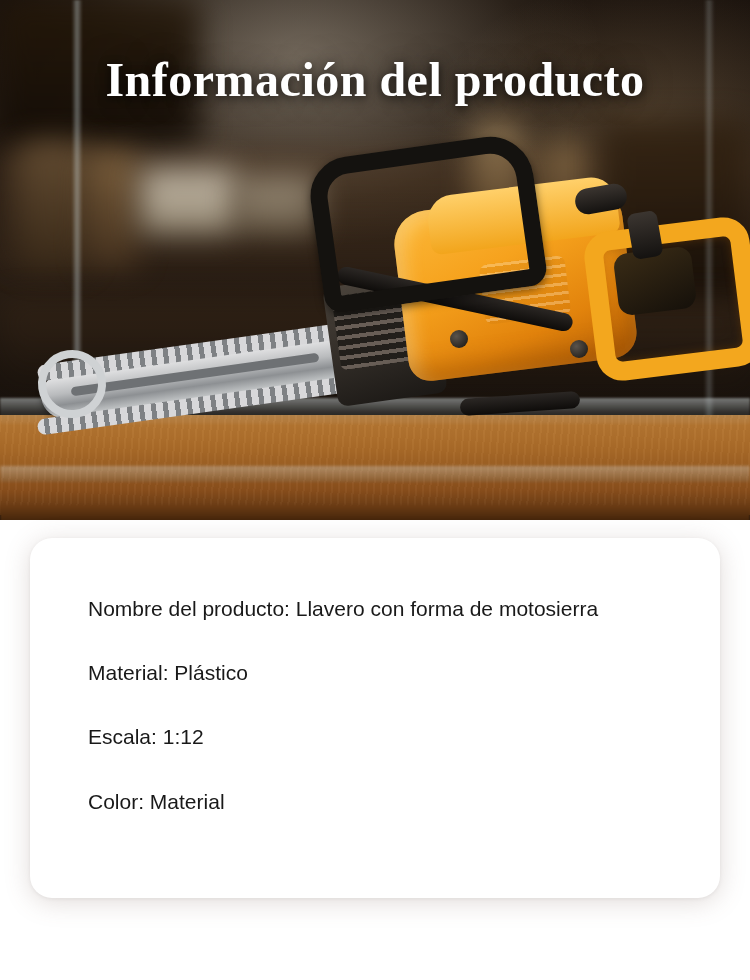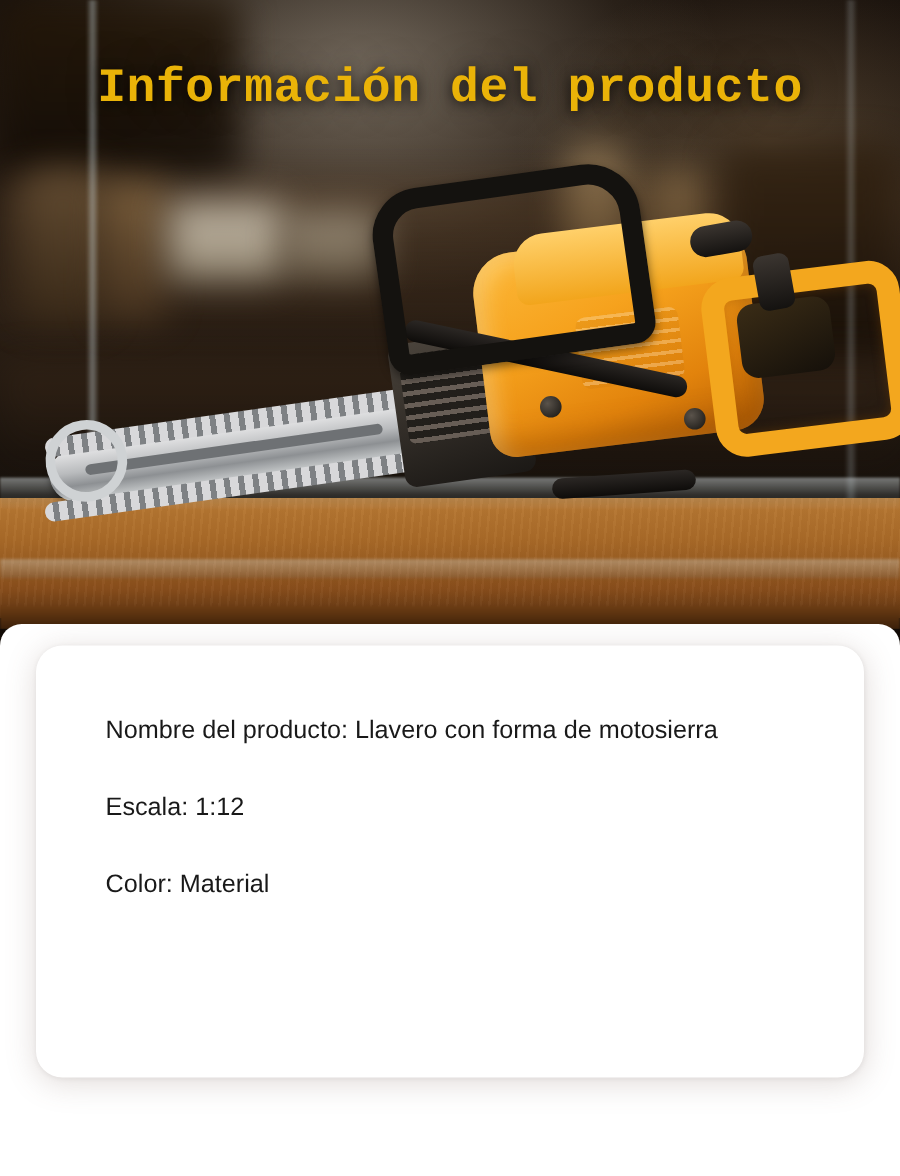--- a/index.html
+++ b/index.html
@@ -310,37 +310,36 @@
     opacity: .7;
   }
 
   
   .title {
     position: absolute;
     left: 0;
     top: 52px;
     width: 750px;
     text-align: center;
-    color: #eab308;
-    font-size: 40px;
+    color: #ffffff;
+    font-size: 48px;
     font-weight: bold;
     letter-spacing: 0.5px;
     text-shadow: 0 2px 10px rgba(0,0,0,0.65), 0 0 28px rgba(0,0,0,0.5);
-    font-family: Liberation Mono, monospace;
+    font-family: Liberation Serif, serif;
   }
 
   
   .card-wrap {
     position: absolute;
     left: 0;
     top: 520px;
     width: 750px;
     height: 460px;
     background: #ffffff;
-    border-radius: 18px;
   }
   .card {
     position: absolute;
     left: 30px;
     top: 18px;
     width: 690px;
     height: 360px;
     background: #ffffff;
     border-radius: 22px;
     box-shadow: 0 4px 26px rgba(120,90,80,0.22), 0 1px 4px rgba(0,0,0,0.06);
@@ -407,19 +406,20 @@
       <div class="top-handle"></div>
     </div>
 
     <div class="title">Información del producto</div>
   </div>
 
   <div class="card-wrap">
     <div class="card">
       <div class="card-inner">
         <div class="spec-line">Nombre del producto: Llavero con forma de motosierra</div>
+        <div class="spec-line">Material: Plástico</div>
         <div class="spec-line">Escala: 1:12</div>
         <div class="spec-line">Color: Material</div>
       </div>
     </div>
   </div>
 
 </div>
 
 </body></html>

